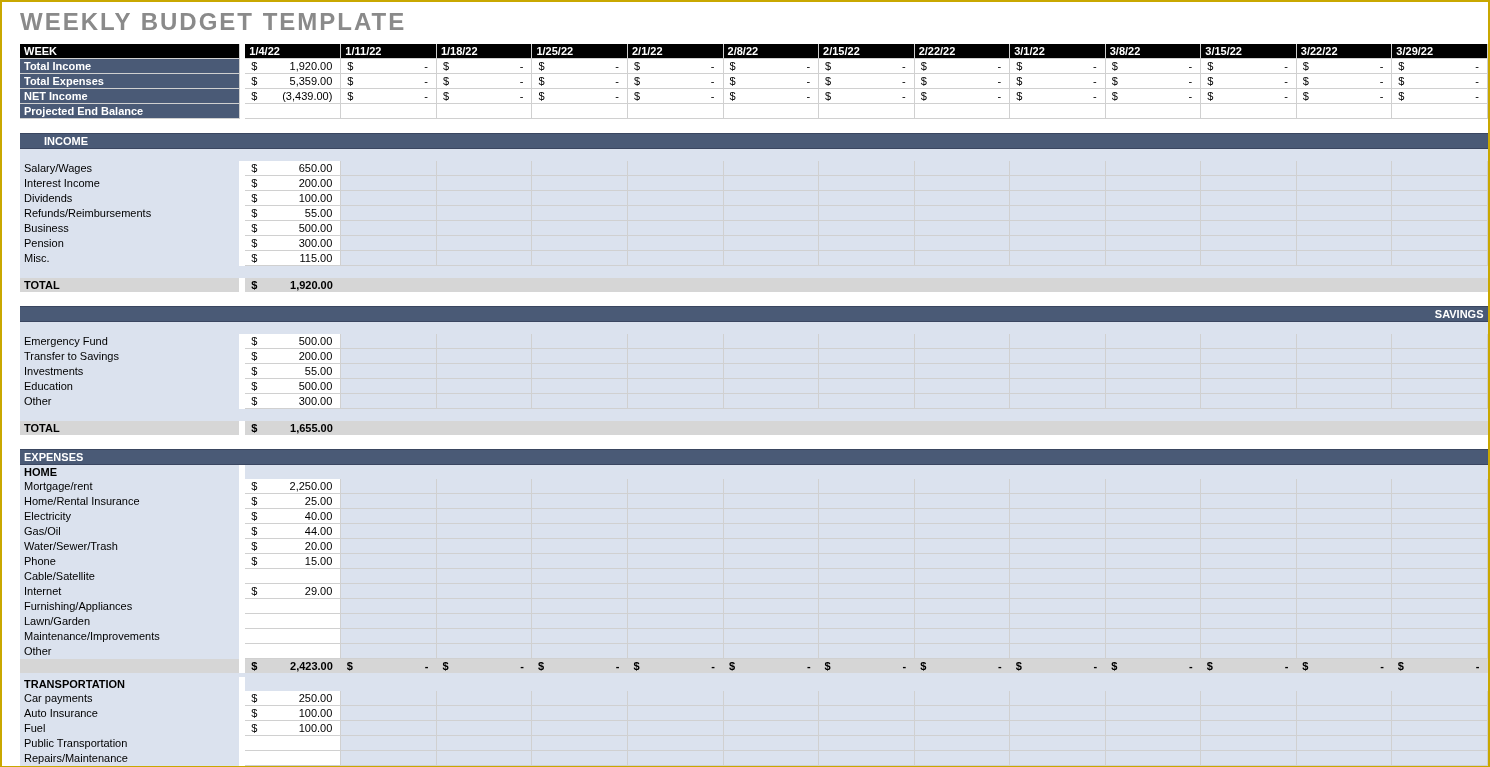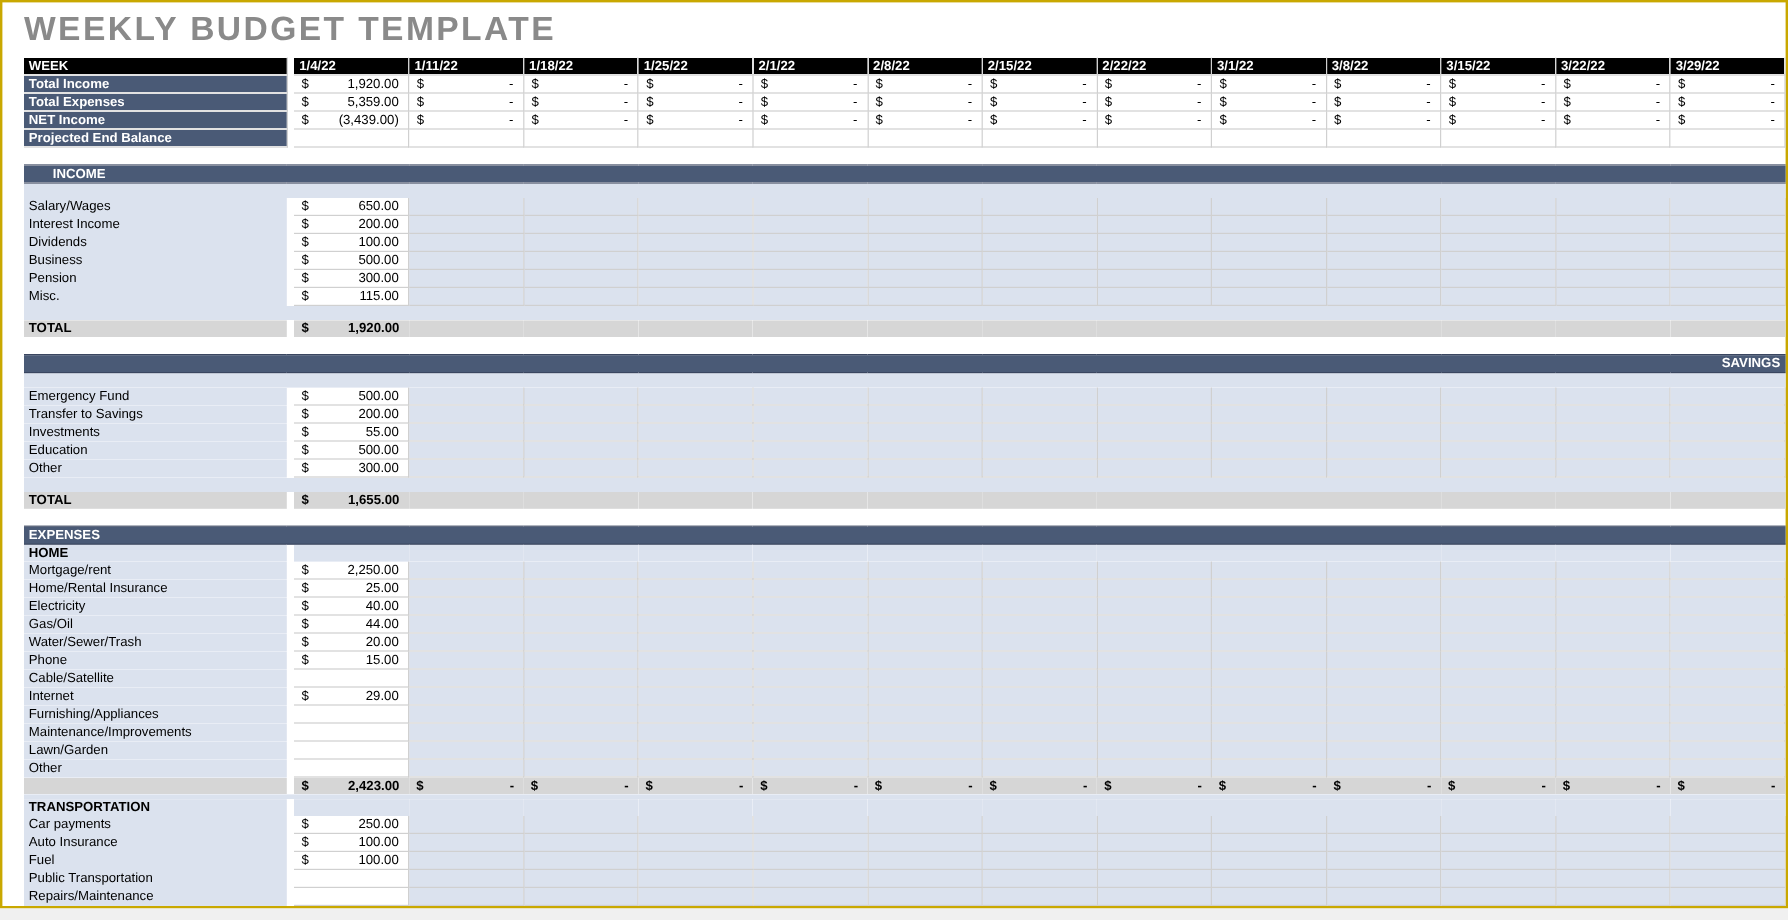--- a/index.html
+++ b/index.html
@@ -1,17 +1,17 @@
 <!DOCTYPE html>
 <html><head>
 <meta charset="utf-8">
 <style>
   html,body{margin:0;padding:0;background:#f0f0f0;font-family:Arial,Helvetica,sans-serif;font-size:11px;color:#000;}
   .page{width:1490px;background:#fff;border:2px solid #c9a800;box-sizing:border-box;padding:6px 0 0 0;}
-  h1.title{margin:0 0 8px 18px;font-size:28px;letter-spacing:2px;color:#8a8a8a;font-weight:bold;}
+  h1.title{margin:0 0 8px 18px;font-size:24px;letter-spacing:2px;color:#8a8a8a;font-weight:bold;}
   table{border-collapse:collapse;table-layout:fixed;width:calc(100% - 18px);margin-left:18px;}
   td,th{padding:0 4px;height:14px;line-height:14px;font-size:11px;white-space:nowrap;overflow:hidden;}
   col.label{width:218px;}
   col.sep{width:6px;}
   col.week{width:95px;}
   .hdr-black{background:#000;color:#fff;font-weight:bold;}
   .hdr-navy{background:#4a5a76;color:#fff;font-weight:bold;}
   .hdr-navy-sm{background:#4a5a76;color:#fff;font-weight:bold;}
   .cur{display:flex;justify-content:space-between;padding:0 4px 0 2px;}
   .cur .sym{flex:0 0 auto;}
@@ -400,20 +400,42 @@
           <td class="gridcell shade-blue"></td>
           <td class="gridcell shade-blue"></td>
           <td class="gridcell shade-blue"></td>
           <td class="gridcell shade-blue"></td>
           <td class="gridcell shade-blue"></td>
           <td class="gridcell shade-blue"></td>
           <td class="gridcell shade-blue"></td>
           <td class="gridcell shade-blue"></td>
         </tr>
         <tr>
+          <td class="lbl shade-blue">Refunds/Reimbursements</td>
+          <td class="sep-col no-border"></td>
+          <td class="gridcell ">
+            <div class="cur">
+              <span class="sym">$</span>
+              <span class="amt">55.00</span>
+            </div>
+          </td>
+          <td class="gridcell shade-blue"></td>
+          <td class="gridcell shade-blue"></td>
+          <td class="gridcell shade-blue"></td>
+          <td class="gridcell shade-blue"></td>
+          <td class="gridcell shade-blue"></td>
+          <td class="gridcell shade-blue"></td>
+          <td class="gridcell shade-blue"></td>
+          <td class="gridcell shade-blue"></td>
+          <td class="gridcell shade-blue"></td>
+          <td class="gridcell shade-blue"></td>
+          <td class="gridcell shade-blue"></td>
+          <td class="gridcell shade-blue"></td>
+        </tr>
+        <tr>
           <td class="lbl shade-blue">Business</td>
           <td class="sep-col no-border"></td>
           <td class="gridcell ">
             <div class="cur">
               <span class="sym">$</span>
               <span class="amt">500.00</span>
             </div>
           </td>
           <td class="gridcell shade-blue"></td>
           <td class="gridcell shade-blue"></td>
@@ -846,38 +868,38 @@
           <td class="gridcell shade-blue"></td>
           <td class="gridcell shade-blue"></td>
           <td class="gridcell shade-blue"></td>
           <td class="gridcell shade-blue"></td>
           <td class="gridcell shade-blue"></td>
           <td class="gridcell shade-blue"></td>
           <td class="gridcell shade-blue"></td>
           <td class="gridcell shade-blue"></td>
         </tr>
         <tr>
+          <td class="lbl shade-blue">Lawn/Garden</td>
+          <td class="sep-col no-border"></td>
+          <td class="gridcell "></td>
+          <td class="gridcell shade-blue"></td>
+          <td class="gridcell shade-blue"></td>
+          <td class="gridcell shade-blue"></td>
+          <td class="gridcell shade-blue"></td>
+          <td class="gridcell shade-blue"></td>
+          <td class="gridcell shade-blue"></td>
+          <td class="gridcell shade-blue"></td>
+          <td class="gridcell shade-blue"></td>
+          <td class="gridcell shade-blue"></td>
+          <td class="gridcell shade-blue"></td>
+          <td class="gridcell shade-blue"></td>
+          <td class="gridcell shade-blue"></td>
+        </tr>
+        <tr>
           <td class="lbl shade-blue">Maintenance/Improvements</td>
-          <td class="sep-col no-border"></td>
-          <td class="gridcell "></td>
-          <td class="gridcell shade-blue"></td>
-          <td class="gridcell shade-blue"></td>
-          <td class="gridcell shade-blue"></td>
-          <td class="gridcell shade-blue"></td>
-          <td class="gridcell shade-blue"></td>
-          <td class="gridcell shade-blue"></td>
-          <td class="gridcell shade-blue"></td>
-          <td class="gridcell shade-blue"></td>
-          <td class="gridcell shade-blue"></td>
-          <td class="gridcell shade-blue"></td>
-          <td class="gridcell shade-blue"></td>
-          <td class="gridcell shade-blue"></td>
-        </tr>
-        <tr>
-          <td class="lbl shade-blue">Lawn/Garden</td>
           <td class="sep-col no-border"></td>
           <td class="gridcell "></td>
           <td class="gridcell shade-blue"></td>
           <td class="gridcell shade-blue"></td>
           <td class="gridcell shade-blue"></td>
           <td class="gridcell shade-blue"></td>
           <td class="gridcell shade-blue"></td>
           <td class="gridcell shade-blue"></td>
           <td class="gridcell shade-blue"></td>
           <td class="gridcell shade-blue"></td>

